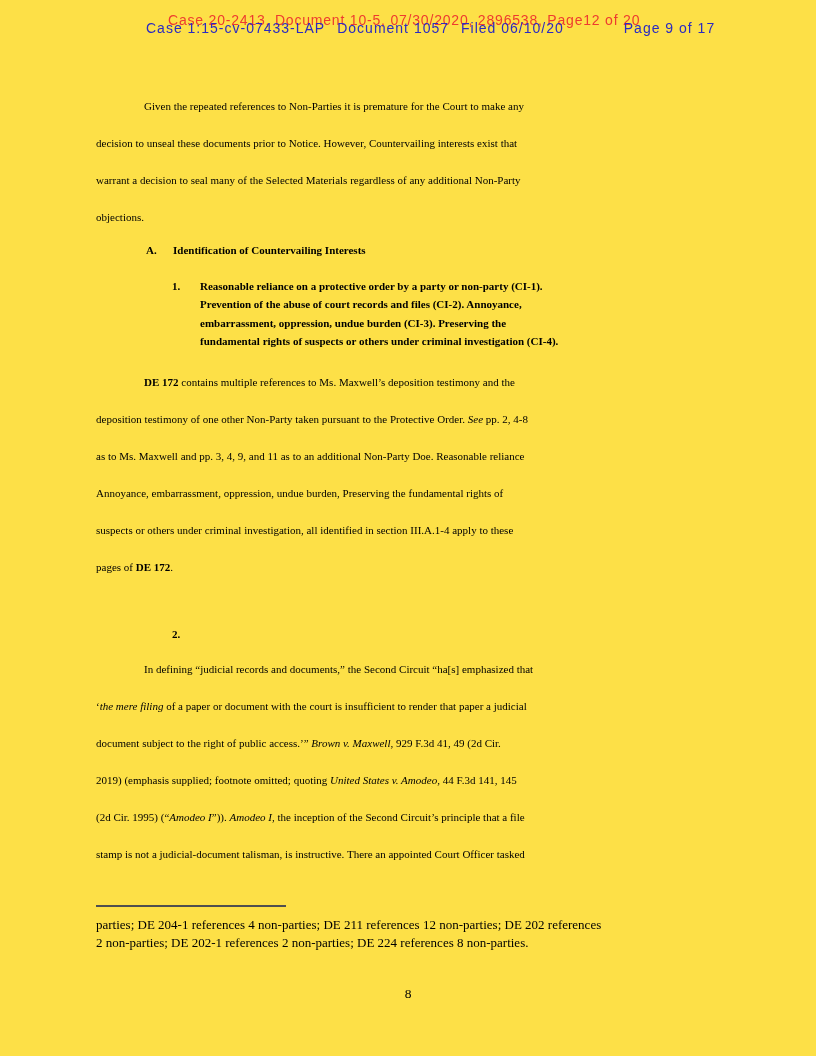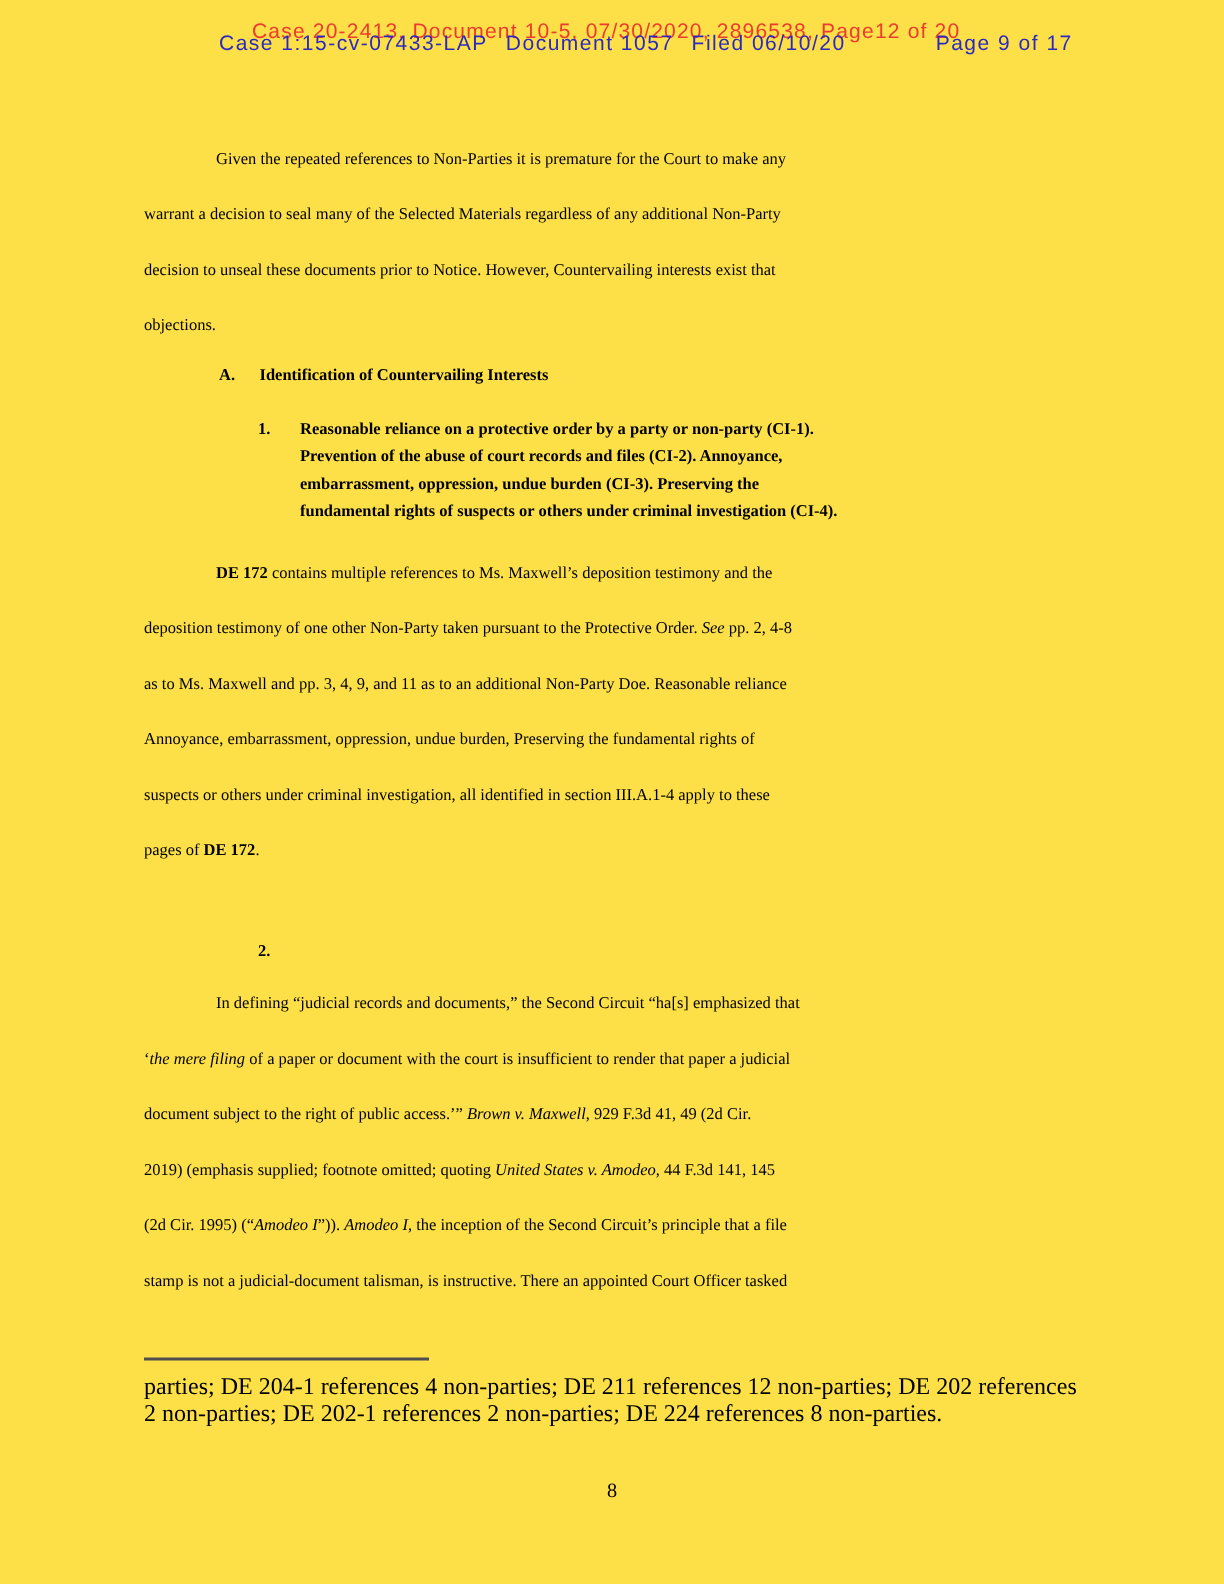--- a/index.html
+++ b/index.html
@@ -46,21 +46,21 @@
   #item2 { top: 625px; line-height: 19px; }
   #item2 .n-label { position: absolute; left: 76px; }
   #item2 .n-title { margin-left: 104px; }
 
   #fn-rule {
     position: absolute;
     left: 96px; top: 905px;
     width: 190px; height: 2px;
     background: #4f4f4f;
   }
-  #footnote { top: 916px; font-size: 16px; line-height: 17.5px; }
+  #footnote { top: 916px; font-size: 13px; line-height: 17.5px; }
   #footnote .line { white-space: normal; }
 
   #page-number {
     position: absolute;
     left: 0; right: 0; top: 986px;
     text-align: center;
     font-size: 13.5px;
   }
 </style>
 </head>
@@ -69,22 +69,22 @@
 <div class="page">
 
   <div class="stamp stamp-red" style="color: rgb(238, 59, 47);">Case 20-2413, Document 10-5, 07/30/2020, 2896538, Page12 of 20</div>
 
   <div class="stamp stamp-blue" style="color: rgb(42, 42, 194);">
     <span class="seg">Case 1:15-cv-07433-LAP</span><span class="seg">Document 1057</span><span class="seg">Filed 06/10/20</span><span class="seg">Page 9 of 17</span>
   </div>
 
   <div class="block" id="para1">
     <div class="line ind">Given the repeated references to Non-Parties it is premature for the Court to make any</div>
+    <div class="line">decision to unseal these documents prior to Notice. However, Countervailing interests exist that</div>
     <div class="line">warrant a decision to seal many of the Selected Materials regardless of any additional Non-Party</div>
-    <div class="line">decision to unseal these documents prior to Notice. However, Countervailing interests exist that</div>
     <div class="line">objections.</div>
   </div>
 
   <div class="block" id="headingA">
     <span class="h-label">A.</span>
     <span class="h-title">Identification of Countervailing Interests</span>
   </div>
 
   <div class="block numbered-item" id="item1">
     <span class="n-label">1.</span>

